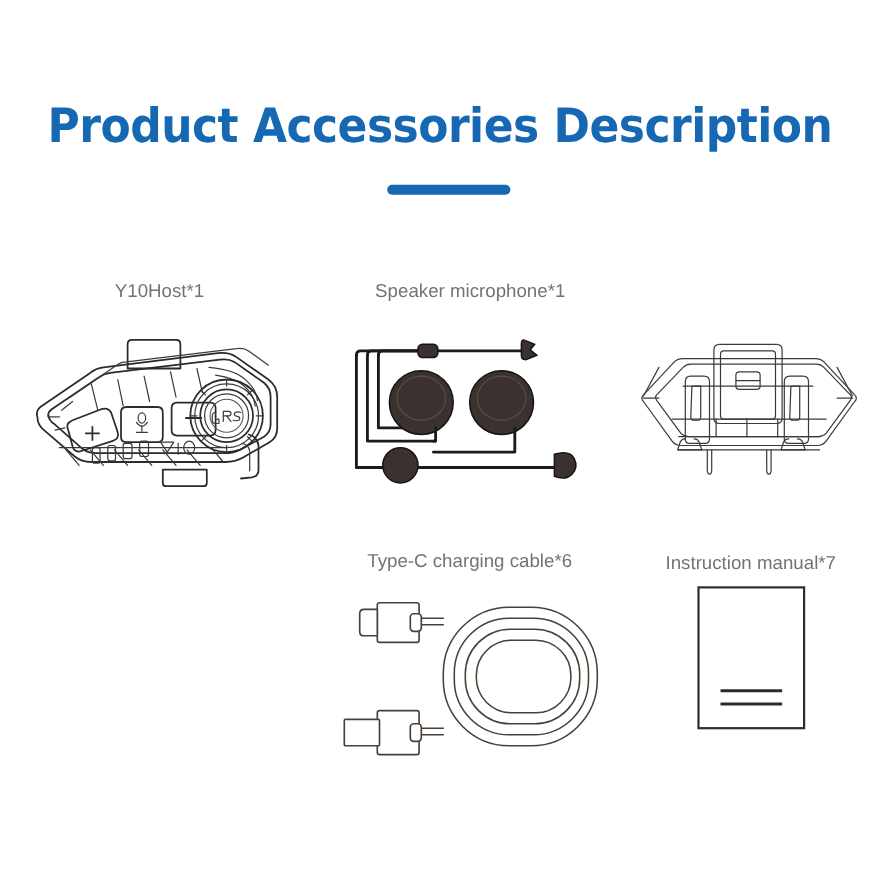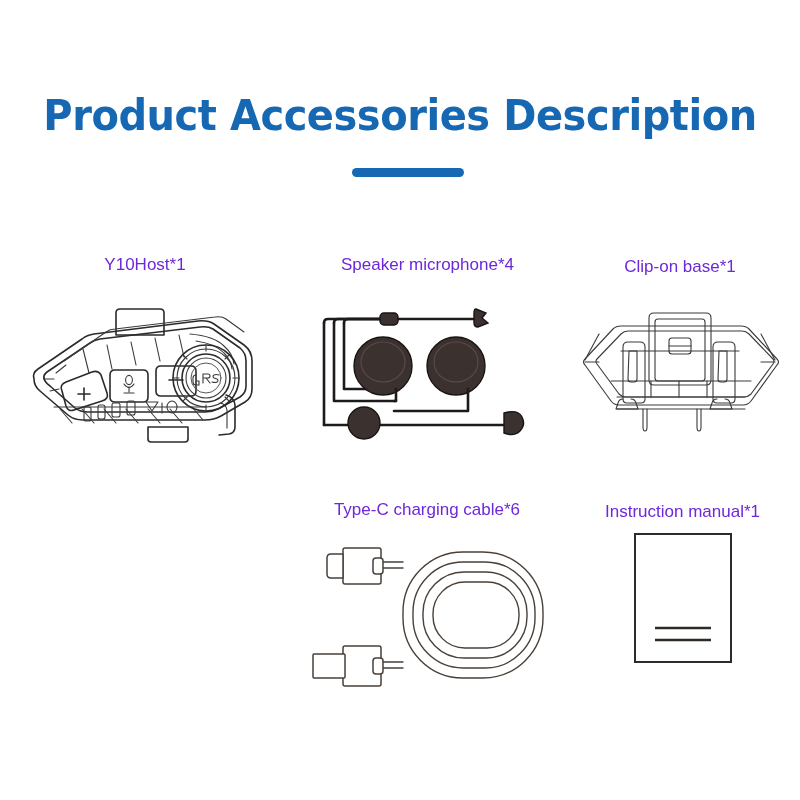--- a/index.html
+++ b/index.html
@@ -61,21 +61,21 @@
     position: absolute;
   }
   .cell-label {
     position: absolute;
     left: 0;
     width: 100%;
     text-align: center;
     font-family: "Liberation Sans", sans-serif;
     font-size: 17px;
     font-weight: 400;
-    color: #6d28d9;
+    color: #737373;
     white-space: nowrap;
   }
   .cell-art {
     position: absolute;
     left: 0;
     width: 100%;
   }
   .cell-art svg { display: block; margin: 0 auto; overflow: visible; }
 
   
@@ -209,21 +209,21 @@
         <g class="ln-t" stroke-width="1.5">
           <path d="M176 88 q-3 0-3 3 v4 q0 3 3 3 h3 v-4 h-2"></path>
           <path d="M183 87 v9 M183 87 h5 q2 0 2 2 q0 2-2 2 h-5 M186 91 l4 5"></path>
           <path d="M199 88 q-3-1-5 0 q-2 1 0 3 l3 1 q2 1 0 3 q-2 1-5 0"></path>
         </g>
       </svg>
     </div>
   </div>
 
   <div class="cell" id="cell-speaker">
-    <div class="cell-label">Speaker microphone*4</div>
+    <div class="cell-label">Speaker microphone*1</div>
     <div class="cell-art">
       <svg width="240" height="160" viewBox="0 0 240 160">
 
         <path class="fill-cord" d="M16 30 v102"></path>
         <path class="fill-cord" d="M26 30 q0-4 4-4 h42"></path>
         <path class="fill-cord" d="M26 30 v78 h62"></path>
         <path class="fill-cord" d="M36 30 q0-4 4-4 h32"></path>
         <path class="fill-cord" d="M36 30 v66 h50"></path>
         <path class="fill-cord" d="M16 30 q0-4 4-4 h52"></path>
 
@@ -243,21 +243,20 @@
         <path class="fill-cord" d="M16 132 h180"></path>
 
         <circle class="fill-dark" cx="56" cy="130" r="16"></circle>
 
         <path class="fill-dark" d="M196 120 q14-4 18 4 q4 8 -2 14 q-6 6-16 2 z"></path>
       </svg>
     </div>
   </div>
 
   <div class="cell" id="cell-clip">
-    <div class="cell-label">Clip-on base*1</div>
     <div class="cell-art">
       <svg width="210" height="150" viewBox="0 0 210 150">
 
         <path class="ln-t" d="M10 74 l28-30 q3-3 8-3 h120 q5 0 8 3 l28 30 q3 3 0 6 l-26 36 q-3 4-8 4 h-124 q-5 0-8-4 l-26-36 q-3-3 0-6 z"></path>
 
         <path class="ln-t" d="M22 74 l24-25 q3-3 7-3 h114 q4 0 7 3 l24 25 q2 2 0 5 l-22 30 q-3 3-7 3 h-118 q-4 0-7-3 l-22-30 q-2-3 0-5 z"></path>
 
         <path class="ln-t" d="M10 77 h14"></path>
         <path class="ln-t" d="M24 49 l-14 26"></path>
         <path class="ln-t" d="M186 49 l14 26"></path>
@@ -318,21 +317,21 @@
 
         <rect class="cbl" x="38" y="108" width="38" height="40" rx="2"></rect>
         <rect class="cbl" x="68" y="120" width="10" height="16" rx="3"></rect>
 
         <rect class="cbl" x="8" y="116" width="32" height="24" rx="1"></rect>
       </svg>
     </div>
   </div>
 
   <div class="cell" id="cell-manual">
-    <div class="cell-label">Instruction manual*1</div>
+    <div class="cell-label">Instruction manual*7</div>
     <div class="cell-art">
       <svg width="200" height="150" viewBox="0 0 200 150">
 
         <rect class="bk" x="52" y="6" width="96" height="128"></rect>
 
         <path class="bk-l" d="M72 100 h56"></path>
         <path class="bk-l" d="M72 112 h56"></path>
       </svg>
     </div>
   </div>

